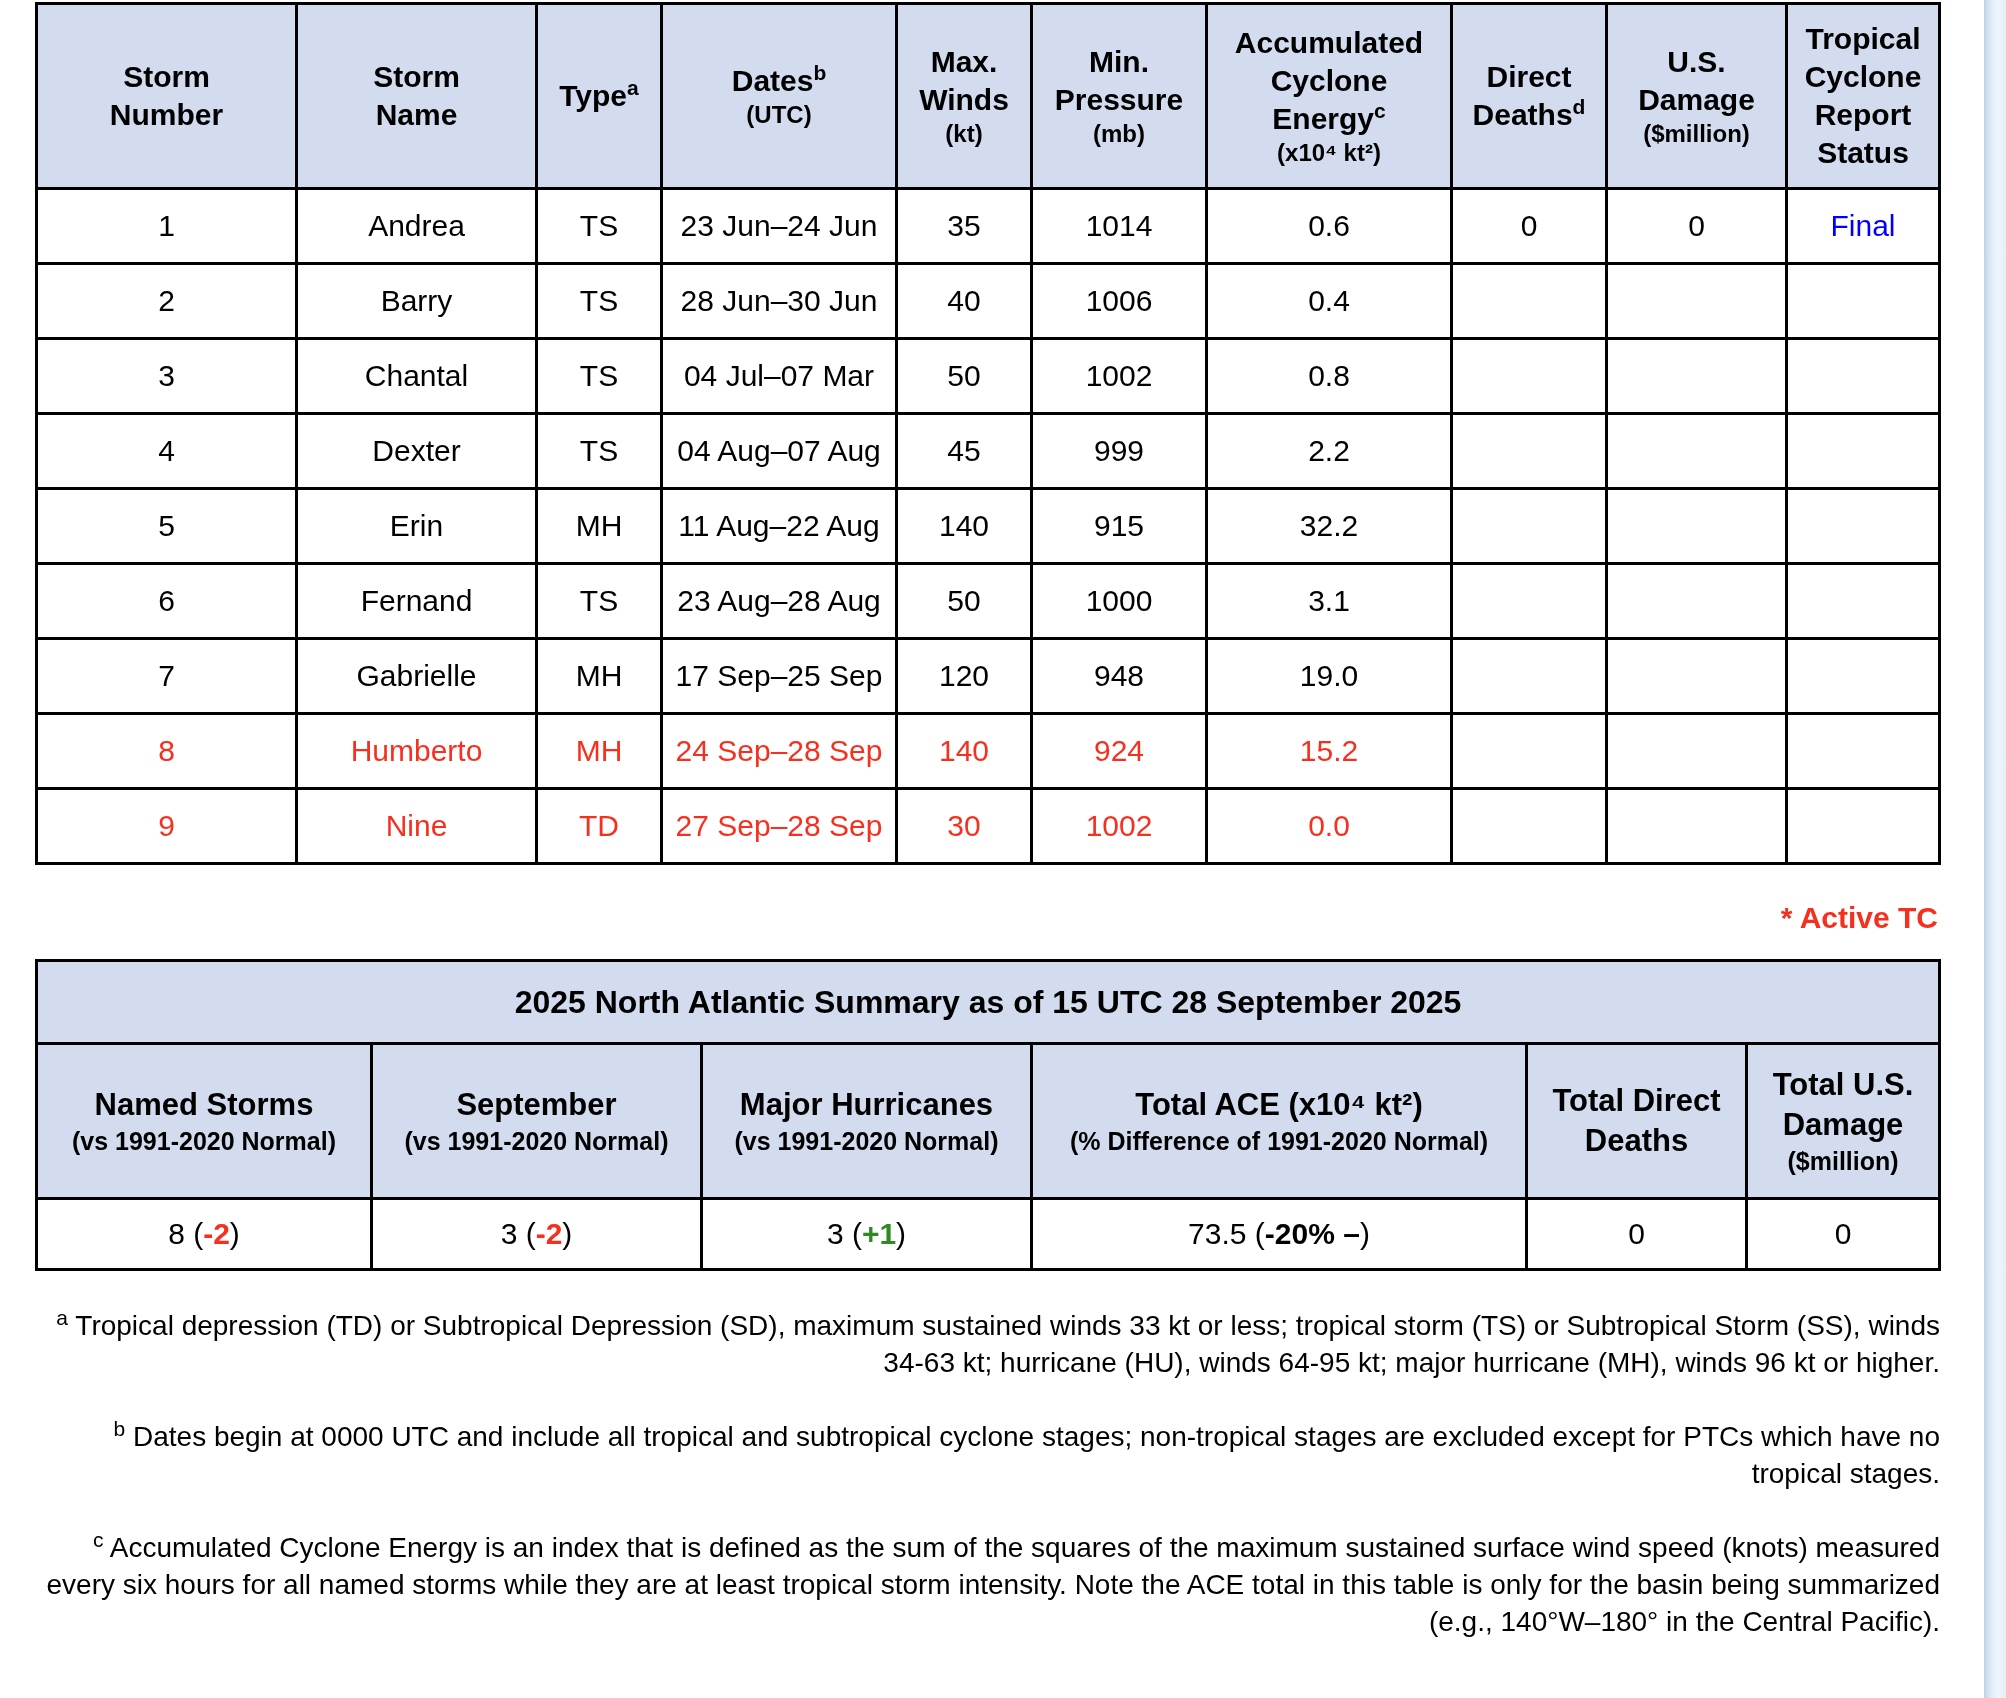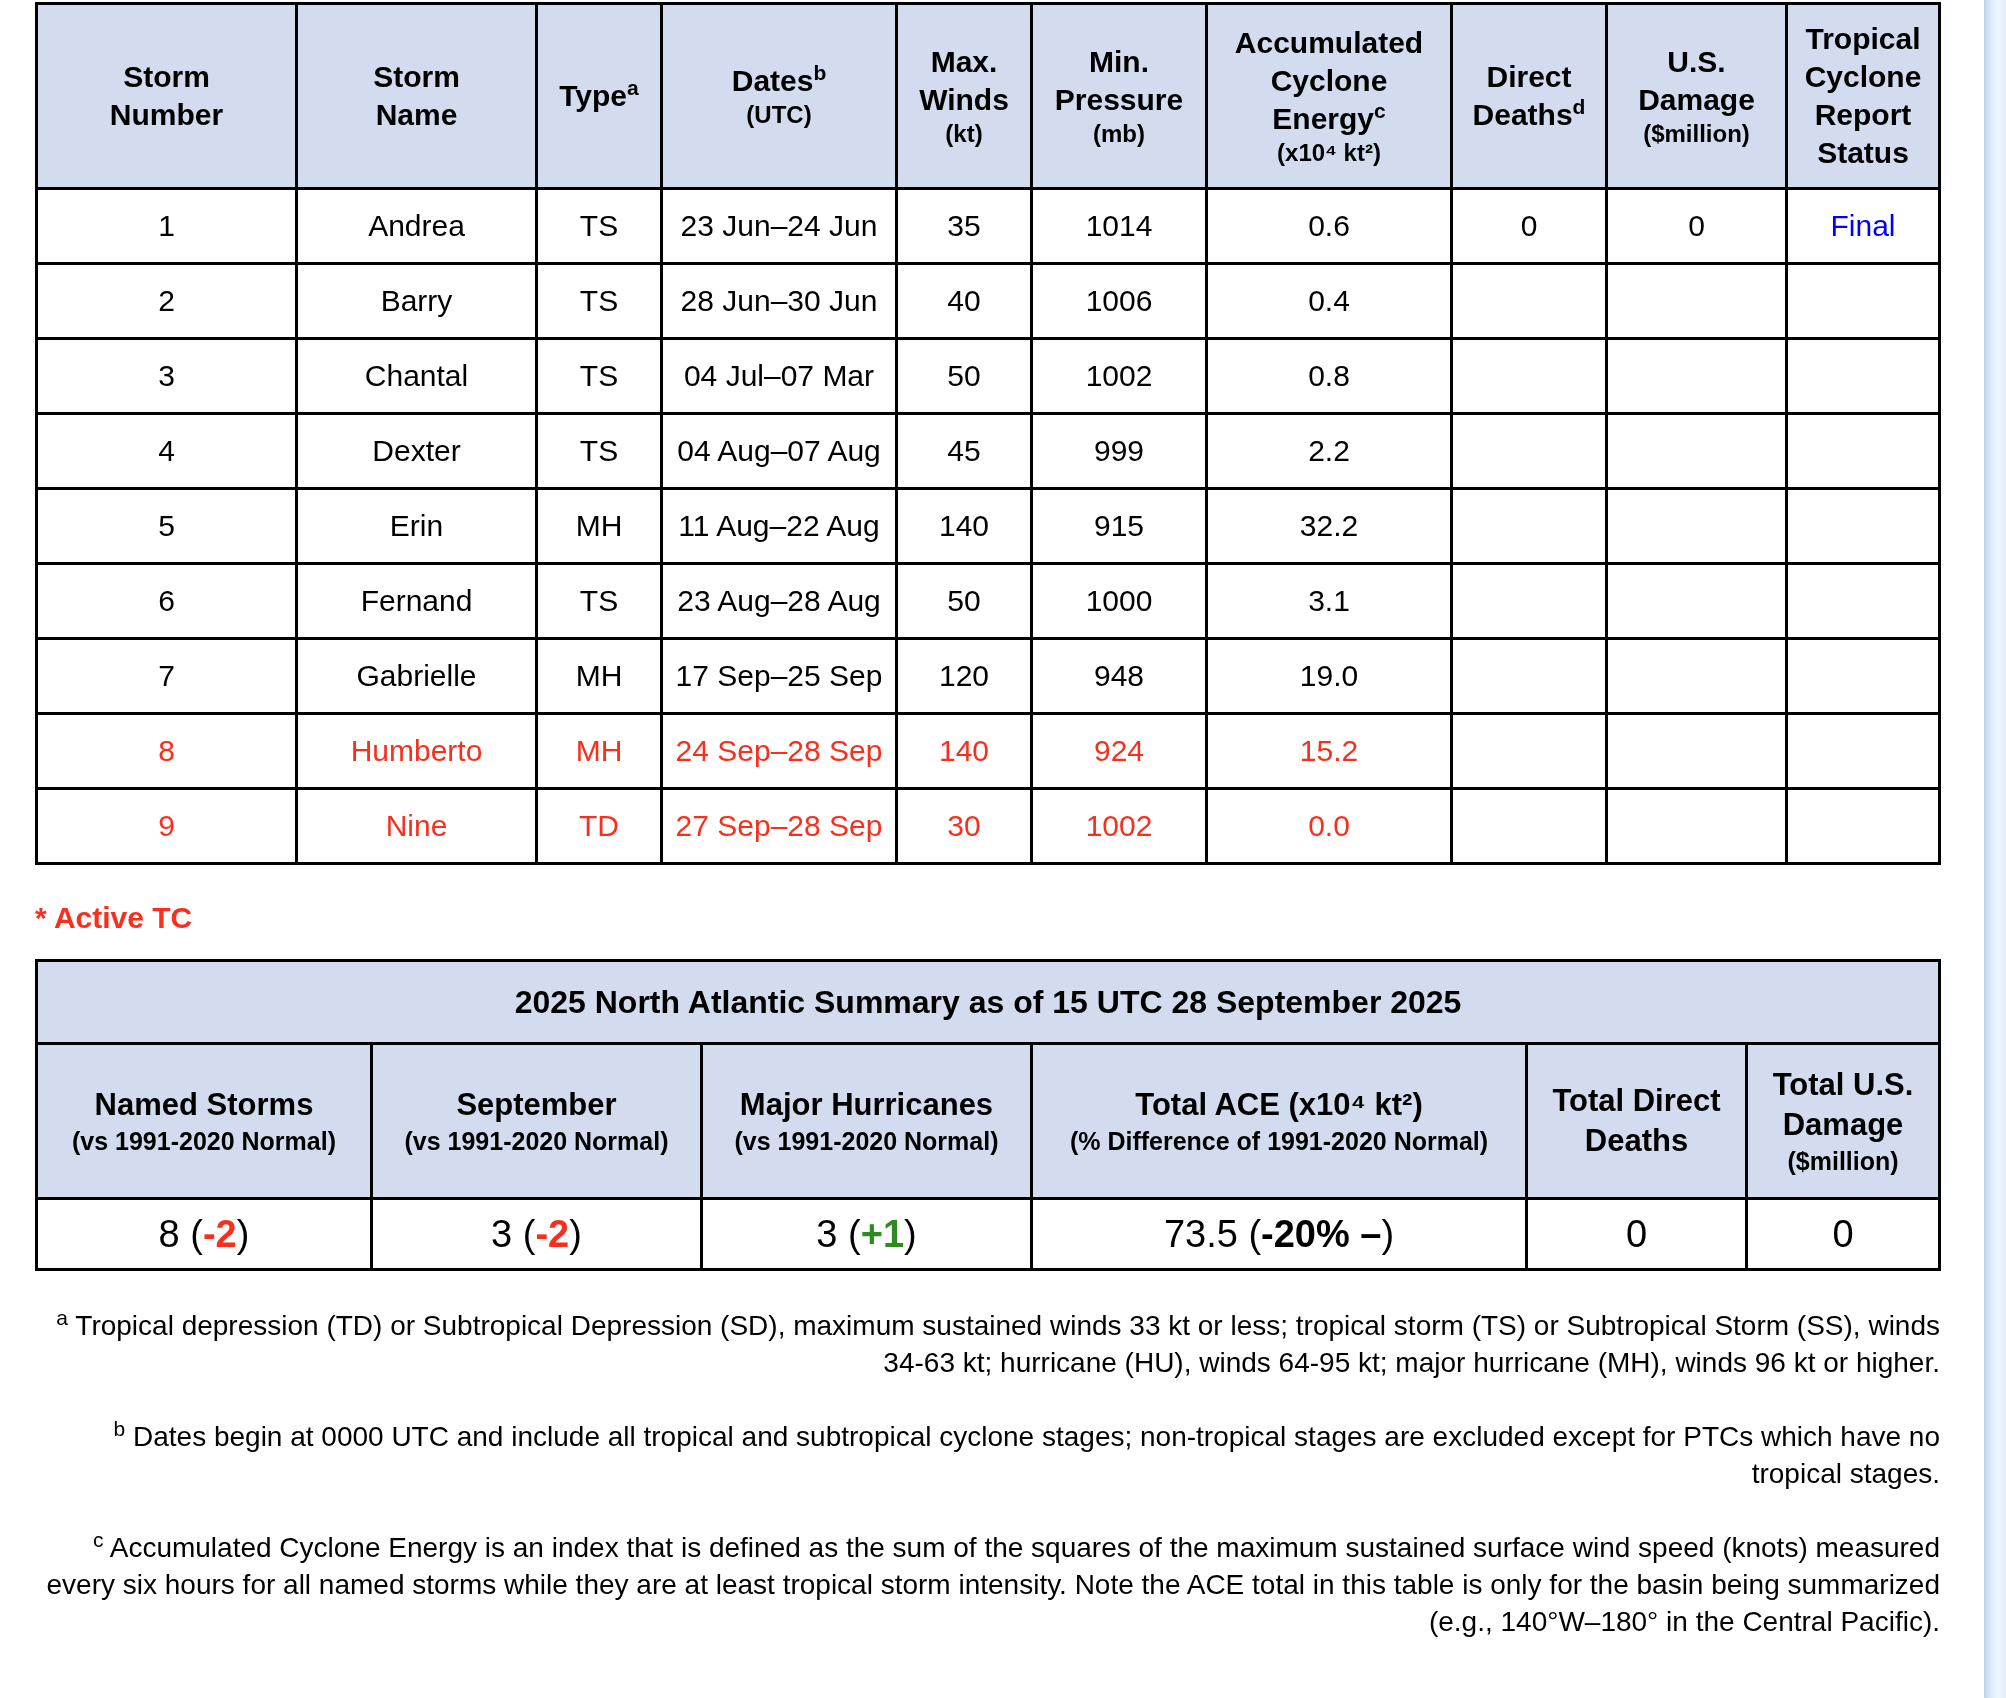--- a/index.html
+++ b/index.html
@@ -22,28 +22,28 @@
   .storms thead th{height:180px;font-size:30px;line-height:38px;}
   .storms tbody td{height:70px;font-size:30px;font-weight:normal;background:#fff;}
   .ht{white-space:pre-line;}
   .hsub{font-size:24px;line-height:30px;font-weight:bold;}
   th sup{font-size:21px;line-height:0;}
   tr.active td{color:var(--active-red);}
   a.tcr-link{color:var(--link-blue);text-decoration:none;cursor:pointer;}
 
   .active-note{
     margin:36px 0 16px 0;
-    font-size:30px;font-weight:bold;color:var(--active-red);
+    font-size:30px;font-weight:bold;color:var(--active-red);text-align:right;
   }
 
   .summary{margin-top:24px;}
   .summary .sum-title{height:78px;font-size:32px;}
   .summary thead th.colhead{height:150px;font-size:31px;line-height:40px;}
   .summary .hsub{font-size:25px;line-height:32px;}
-  .summary tbody td{height:66px;font-size:38px;background:#fff;border-radius:14px;}
+  .summary tbody td{height:66px;font-size:30px;background:#fff;border-radius:14px;}
   .val-accent{font-weight:bold;}
 
   
   .footnotes{margin-top:36px;width:1905px;font-size:28px;line-height:37px;text-align:right;}
   .footnotes p{margin:0 0 37px 0;}
   .footnotes sup{font-size:21px;line-height:0;}
 
   
   .edge-strip{
     position:absolute;top:0;right:0;width:22px;height:1698px;

